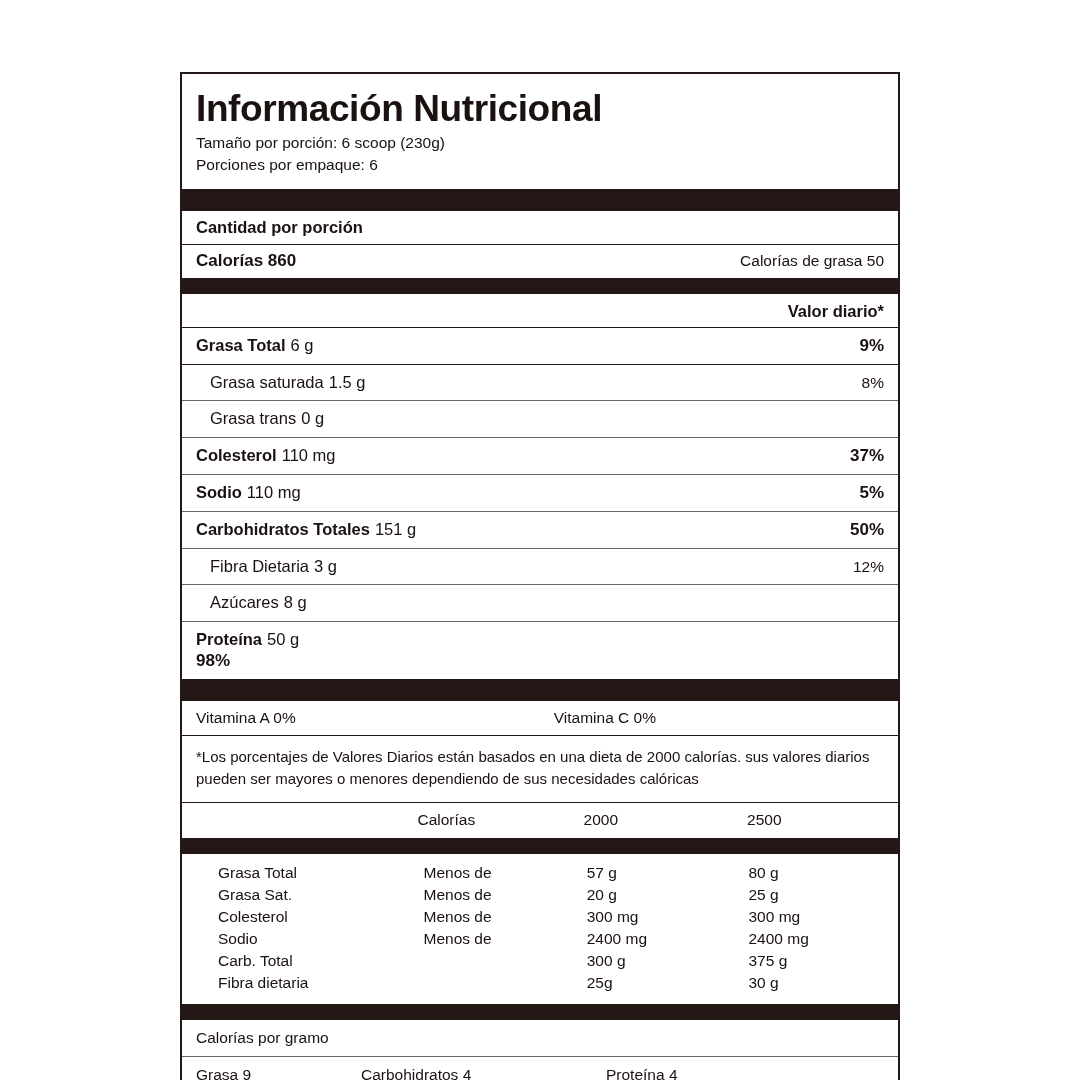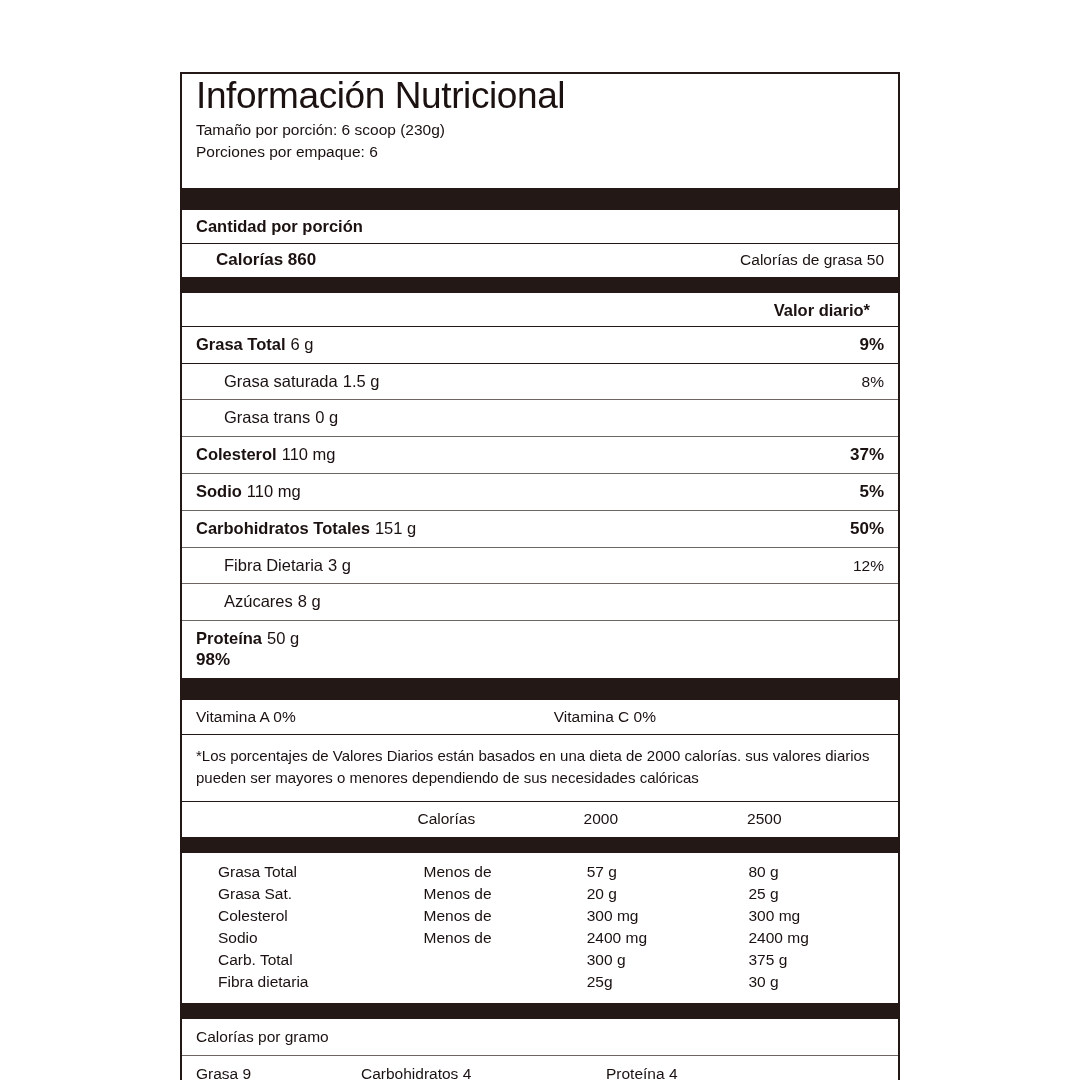--- a/index.html
+++ b/index.html
@@ -21,32 +21,32 @@
     left: 180px;
     top: 72px;
     width: 720px;
     background: #ffffff;
     border: 2px solid #231816;
     box-sizing: border-box;
   }
 
   .title {
     font-size: 37px;
-    font-weight: 400;
+    font-weight: 700;
     letter-spacing: -0.4px;
-    margin: 2px 0 2px 14px;
+    margin: 15px 0 2px 14px;
     line-height: 1.1;
   }
 
   .serving {
     font-size: 15.5px;
     margin-left: 14px;
     line-height: 1.45;
   }
-  .serving:last-of-type { margin-bottom: 24px; }
+  .serving:last-of-type { margin-bottom: 12px; }
 
   .bar-thick {
     height: 22px;
     background: #231816;
   }
   .bar-med {
     height: 16px;
     background: #231816;
   }
 
@@ -60,45 +60,44 @@
     line-height: 1.3;
   }
   .row.thin-border { border-bottom: 1px solid #6e6462; }
   .row.no-border { border-bottom: none; flex-direction: column; }
 
   .row .left { display: flex; align-items: baseline; gap: 5px; }
   .row .dv { font-weight: bold; font-size: 17px; }
   .row .dv.light { font-weight: normal; font-size: 15.5px; }
 
   .b { font-weight: bold; }
-  .indent { padding-left: 42px; }
+  .indent { padding-left: 28px; }
 
   .amount-row {
     font-size: 16.5px;
     font-weight: bold;
     padding: 7px 14px;
     border-bottom: 1.5px solid #231816;
   }
 
   .cal-row {
     display: flex;
     justify-content: space-between;
     align-items: baseline;
     padding: 6px 14px 7px;
     font-size: 17px;
-    margin-left: 20px;
   }
   .cal-row .cal-left { font-weight: bold; }
   .cal-row .cal-right { font-weight: normal; font-size: 15.5px; }
 
   .dv-head {
     text-align: right;
     font-weight: bold;
     font-size: 16.5px;
-    padding: 8px 28px 6px;
+    padding: 8px 14px 6px;
     border-bottom: 1.5px solid #231816;
   }
 
   .vitamins .vrow {
     display: flex;
     font-size: 15.5px;
     padding: 8px 14px;
     border-bottom: 1px solid #6e6462;
   }
   .vitamins .vrow:last-child { border-bottom: 1.5px solid #231816; }

